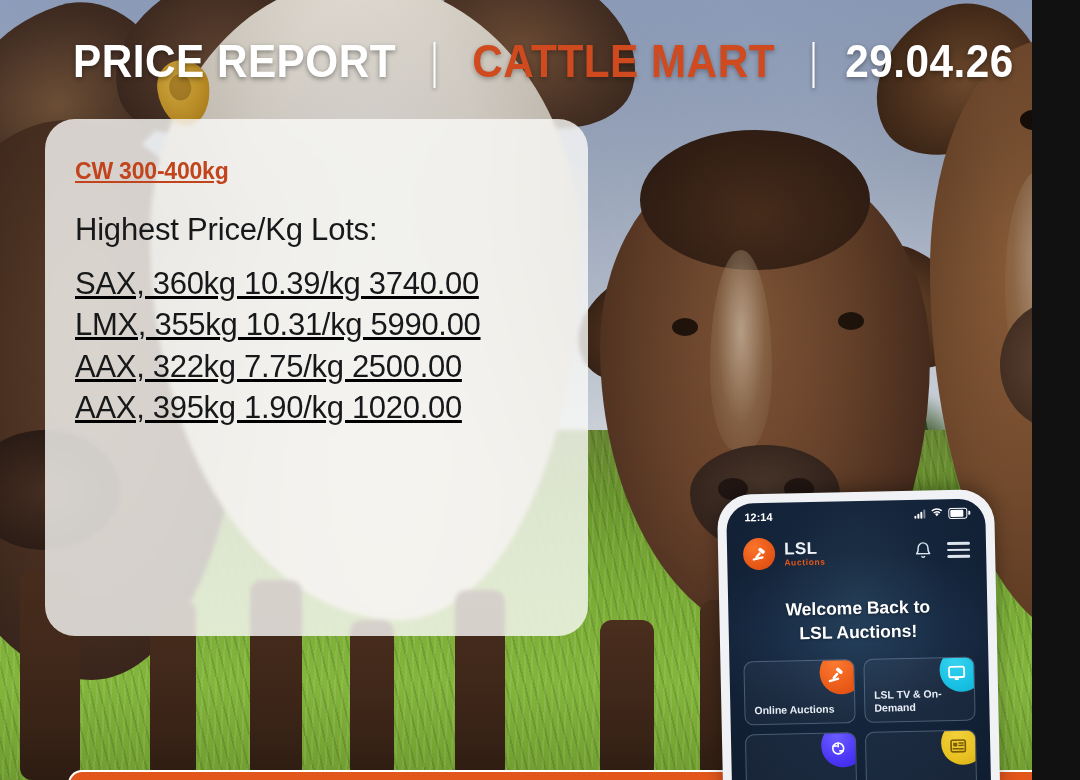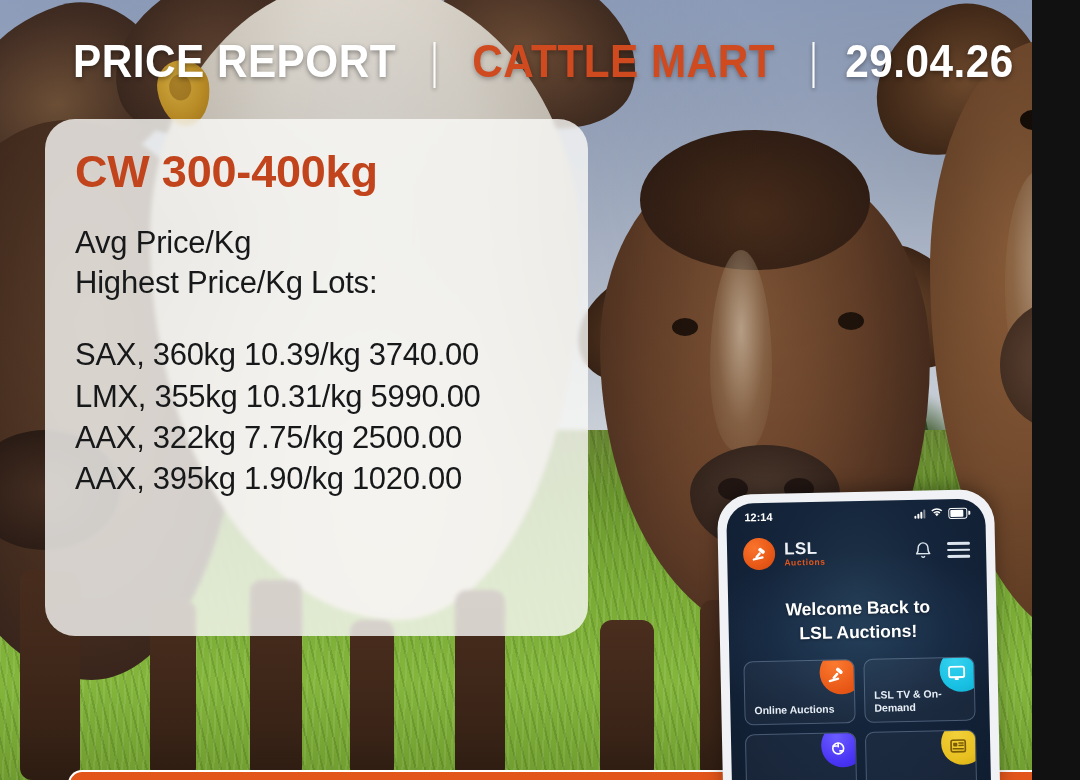--- a/index.html
+++ b/index.html
@@ -153,28 +153,28 @@
     position:absolute;left:45px;top:119px;width:543px;height:517px;
     background:rgba(250,250,248,.80);
     border-radius:30px;
     z-index:25;
     padding:0;
     box-sizing:border-box;
     backdrop-filter:blur(2px);
   }
   .card-inner{padding:28px 34px 0 30px;}
   .card-title{
-    color:#c1441c;font-weight:bold;font-size:45px;letter-spacing:-.2px;
-    margin:0 0 26px 0;line-height:1.1;
+    color:#c1441c;font-weight:bold;font-size:23px;letter-spacing:-.2px;
+    margin:12px 0 26px 0;line-height:1.1;text-decoration:underline;
   }
   .card-line{
     color:#17181a;font-size:31px;line-height:1.32;letter-spacing:-.2px;
     font-weight:400;margin:0;white-space:nowrap;
   }
-  .lots{margin-top:30px;}
+  .lots{margin-top:12px;text-decoration:underline;}
   .lot-row{
     color:#17181a;font-size:31px;line-height:1.33;letter-spacing:-.3px;
     white-space:nowrap;
   }
 
   
   .bottombar{
     position:absolute;left:68px;top:770px;width:1012px;height:30px;
     background:#e2561c;
     border-radius:14px 14px 0 0;
@@ -328,21 +328,20 @@
     <span class="hd-sep">|</span>
     <span class="hd hd-accent">CATTLE MART</span>
     <span class="hd-sep">|</span>
     <span class="hd hd-white">29.04.26</span>
   </div>
 
   <div class="card">
     <div class="card-inner">
       <div class="card-title">CW 300-400kg</div>
 
-      <div class="card-line">Avg Price/Kg</div>
       <div class="card-line">Highest Price/Kg Lots:</div>
 
       <div class="lots">
         <div class="lot-row">SAX, 360kg 10.39/kg 3740.00</div>
         <div class="lot-row">LMX, 355kg 10.31/kg 5990.00</div>
         <div class="lot-row">AAX, 322kg 7.75/kg 2500.00</div>
         <div class="lot-row">AAX, 395kg 1.90/kg 1020.00</div>
       </div>
     </div>
   </div>

